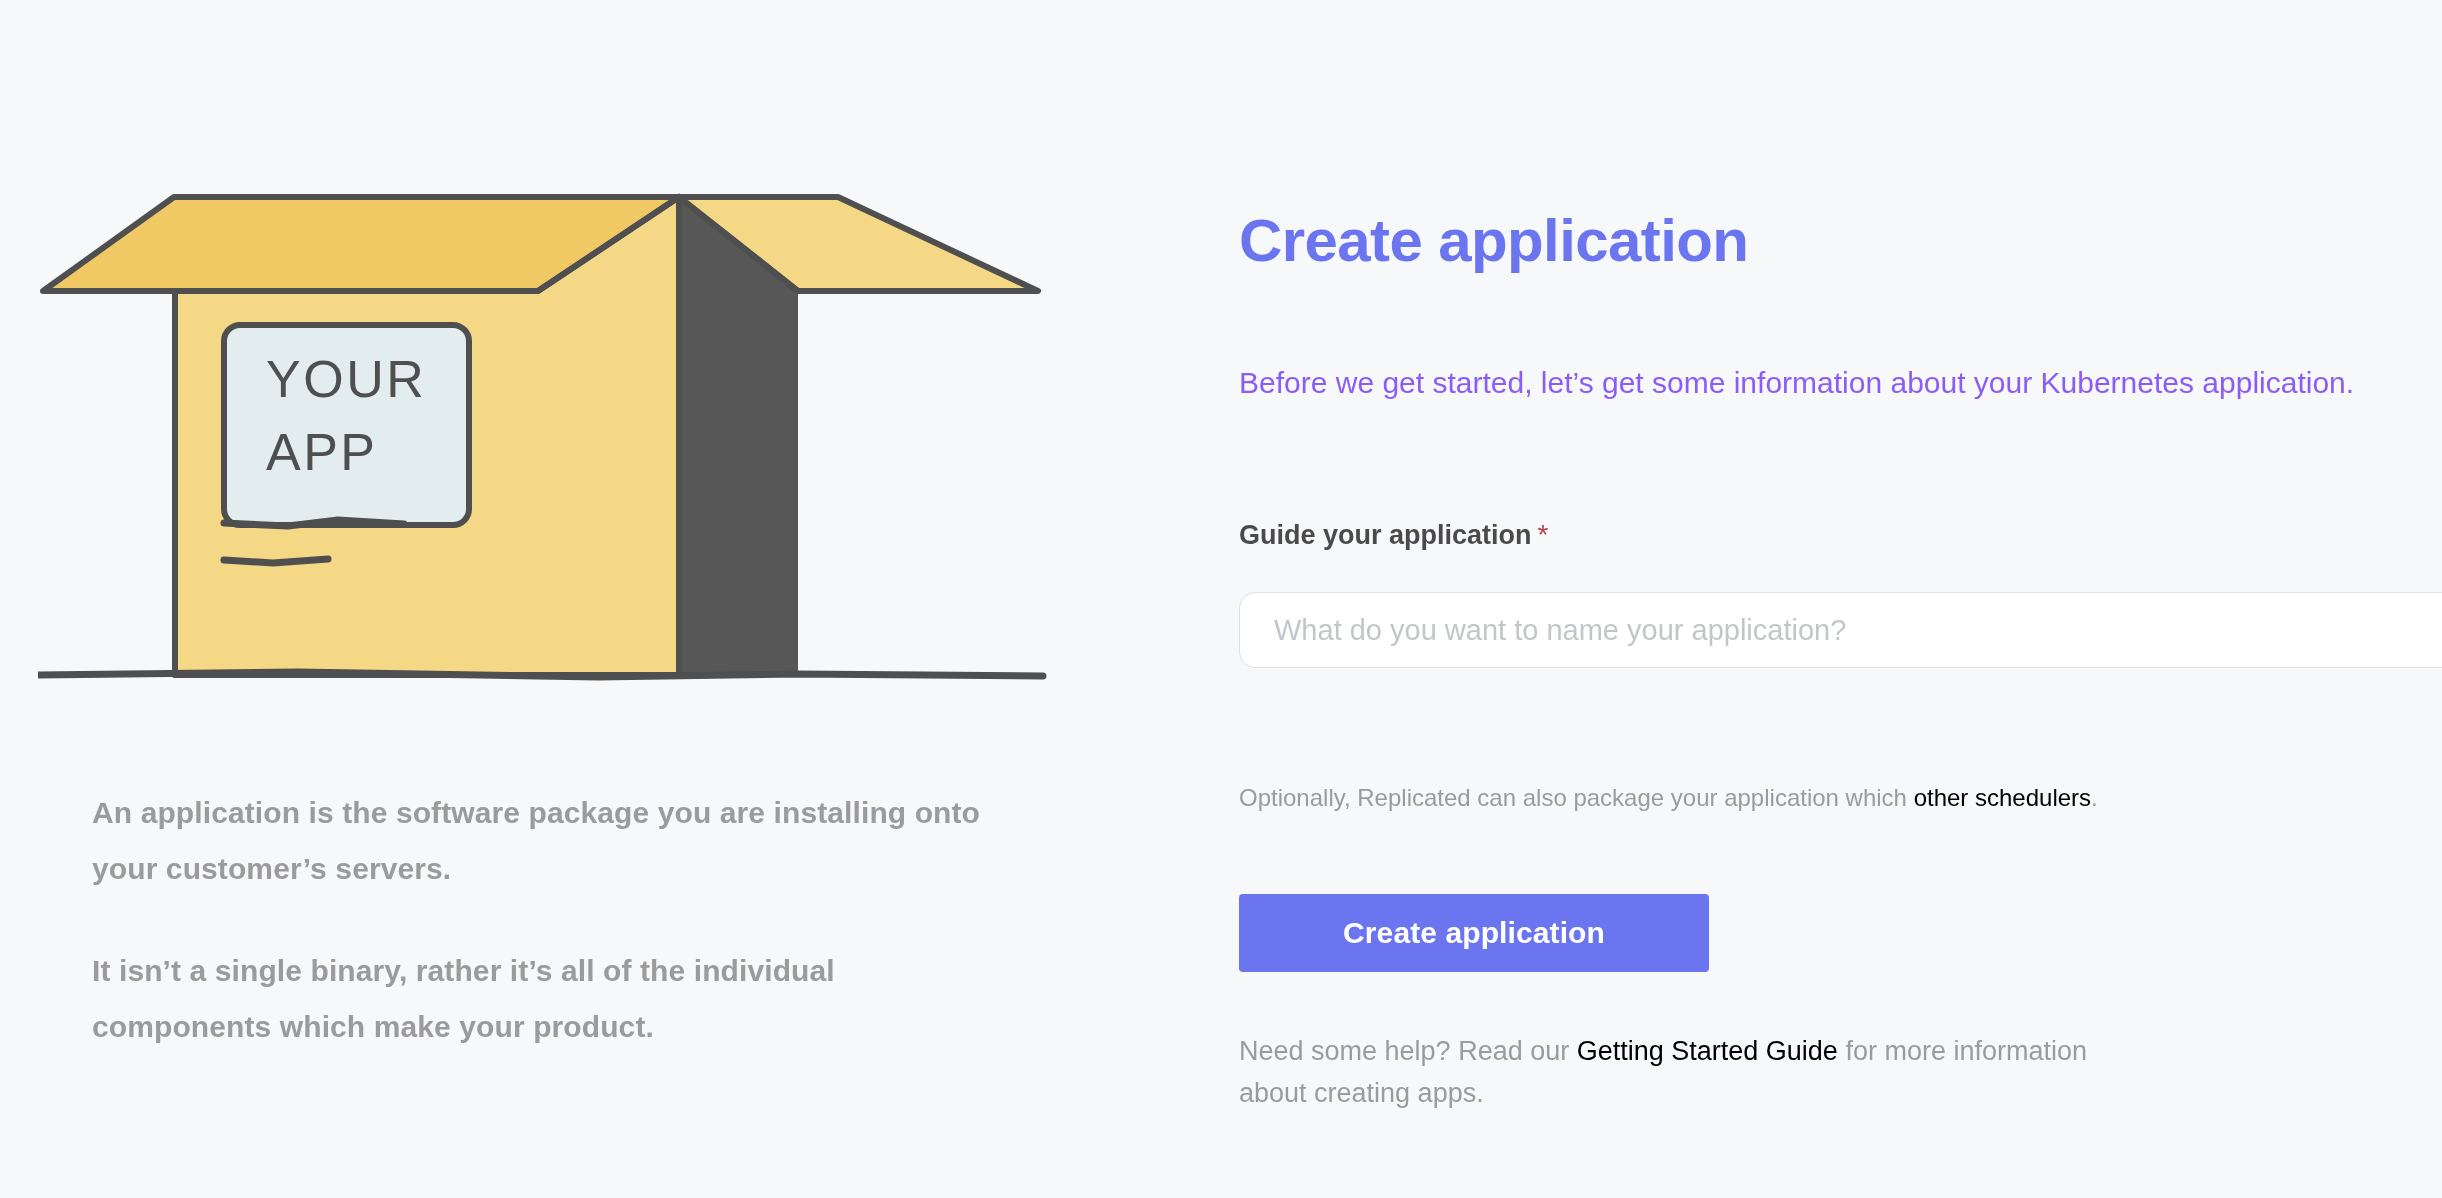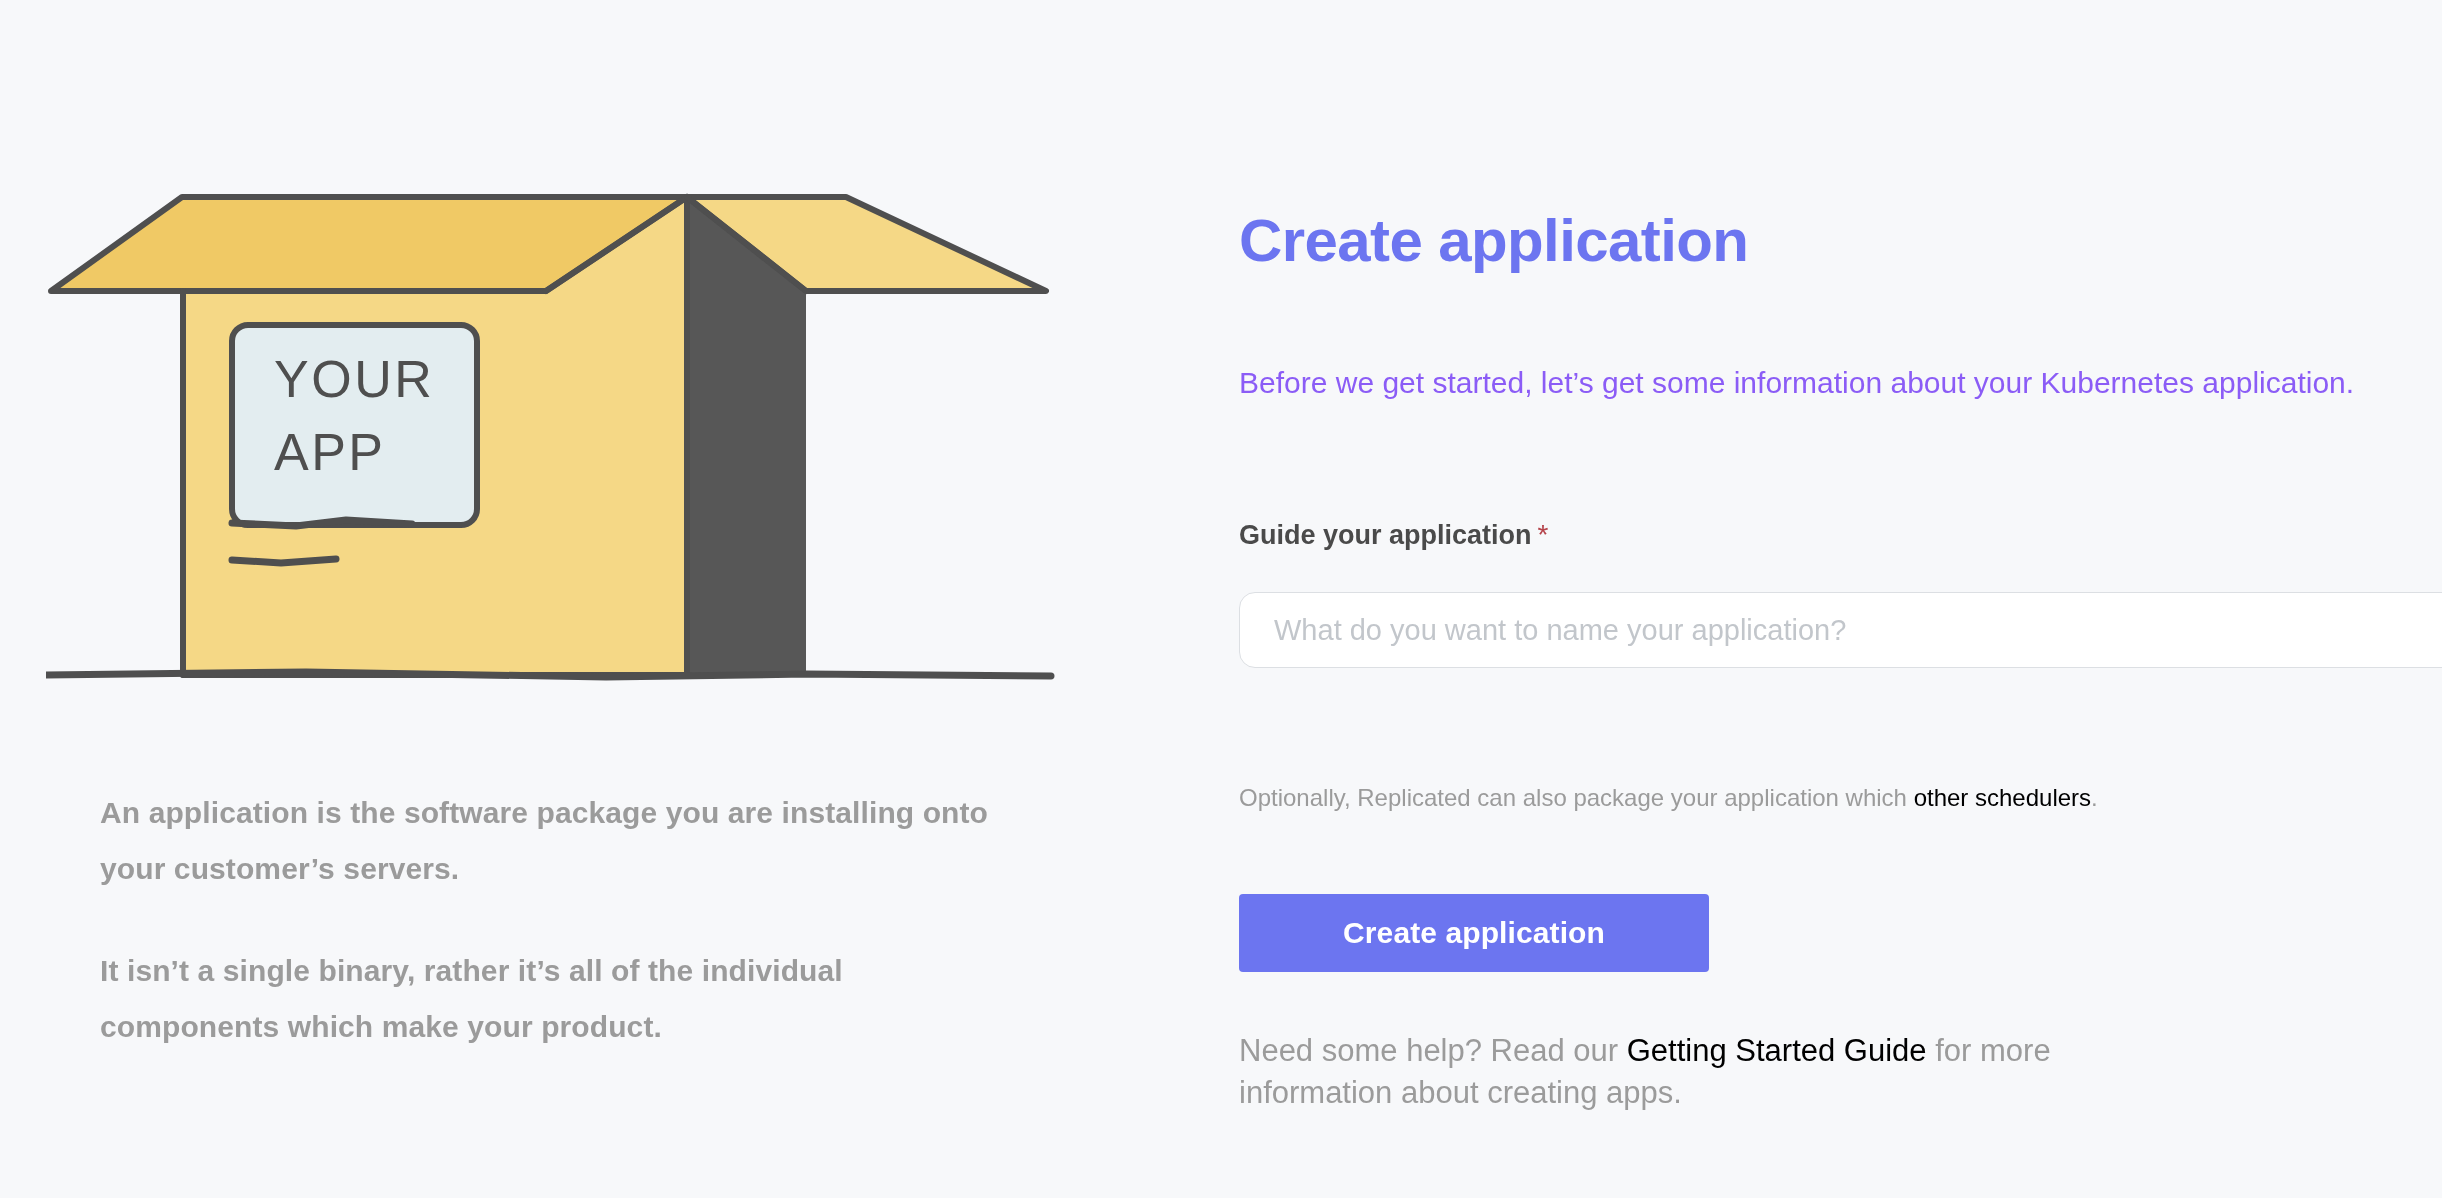--- a/index.html
+++ b/index.html
@@ -20,21 +20,21 @@
     position: relative;
     width: 2442px;
     height: 1198px;
     background: #f7f8fa;
   }
 
   
 
   .left-col {
     position: absolute;
-    left: 16px;
+    left: 8px;
     top: 0px;
     width: 1140px;
     height: 1168px;
   }
 
   .illustration {
     position: absolute;
     left: 30px;
     top: 175px;
     width: 1010px;
@@ -170,21 +170,21 @@
     font-weight: 700;
     letter-spacing: 0.1px;
     cursor: pointer;
   }
 
   .help-note {
     position: absolute;
     left: 0px;
     top: 1030px;
     width: 900px;
-    font-size: 31px;
+    font-size: 27px;
     line-height: 42px;
     color: #9b9b9b;
   }
 
 </style>
 </head>
 <body>
 
 <div class="page">
 

